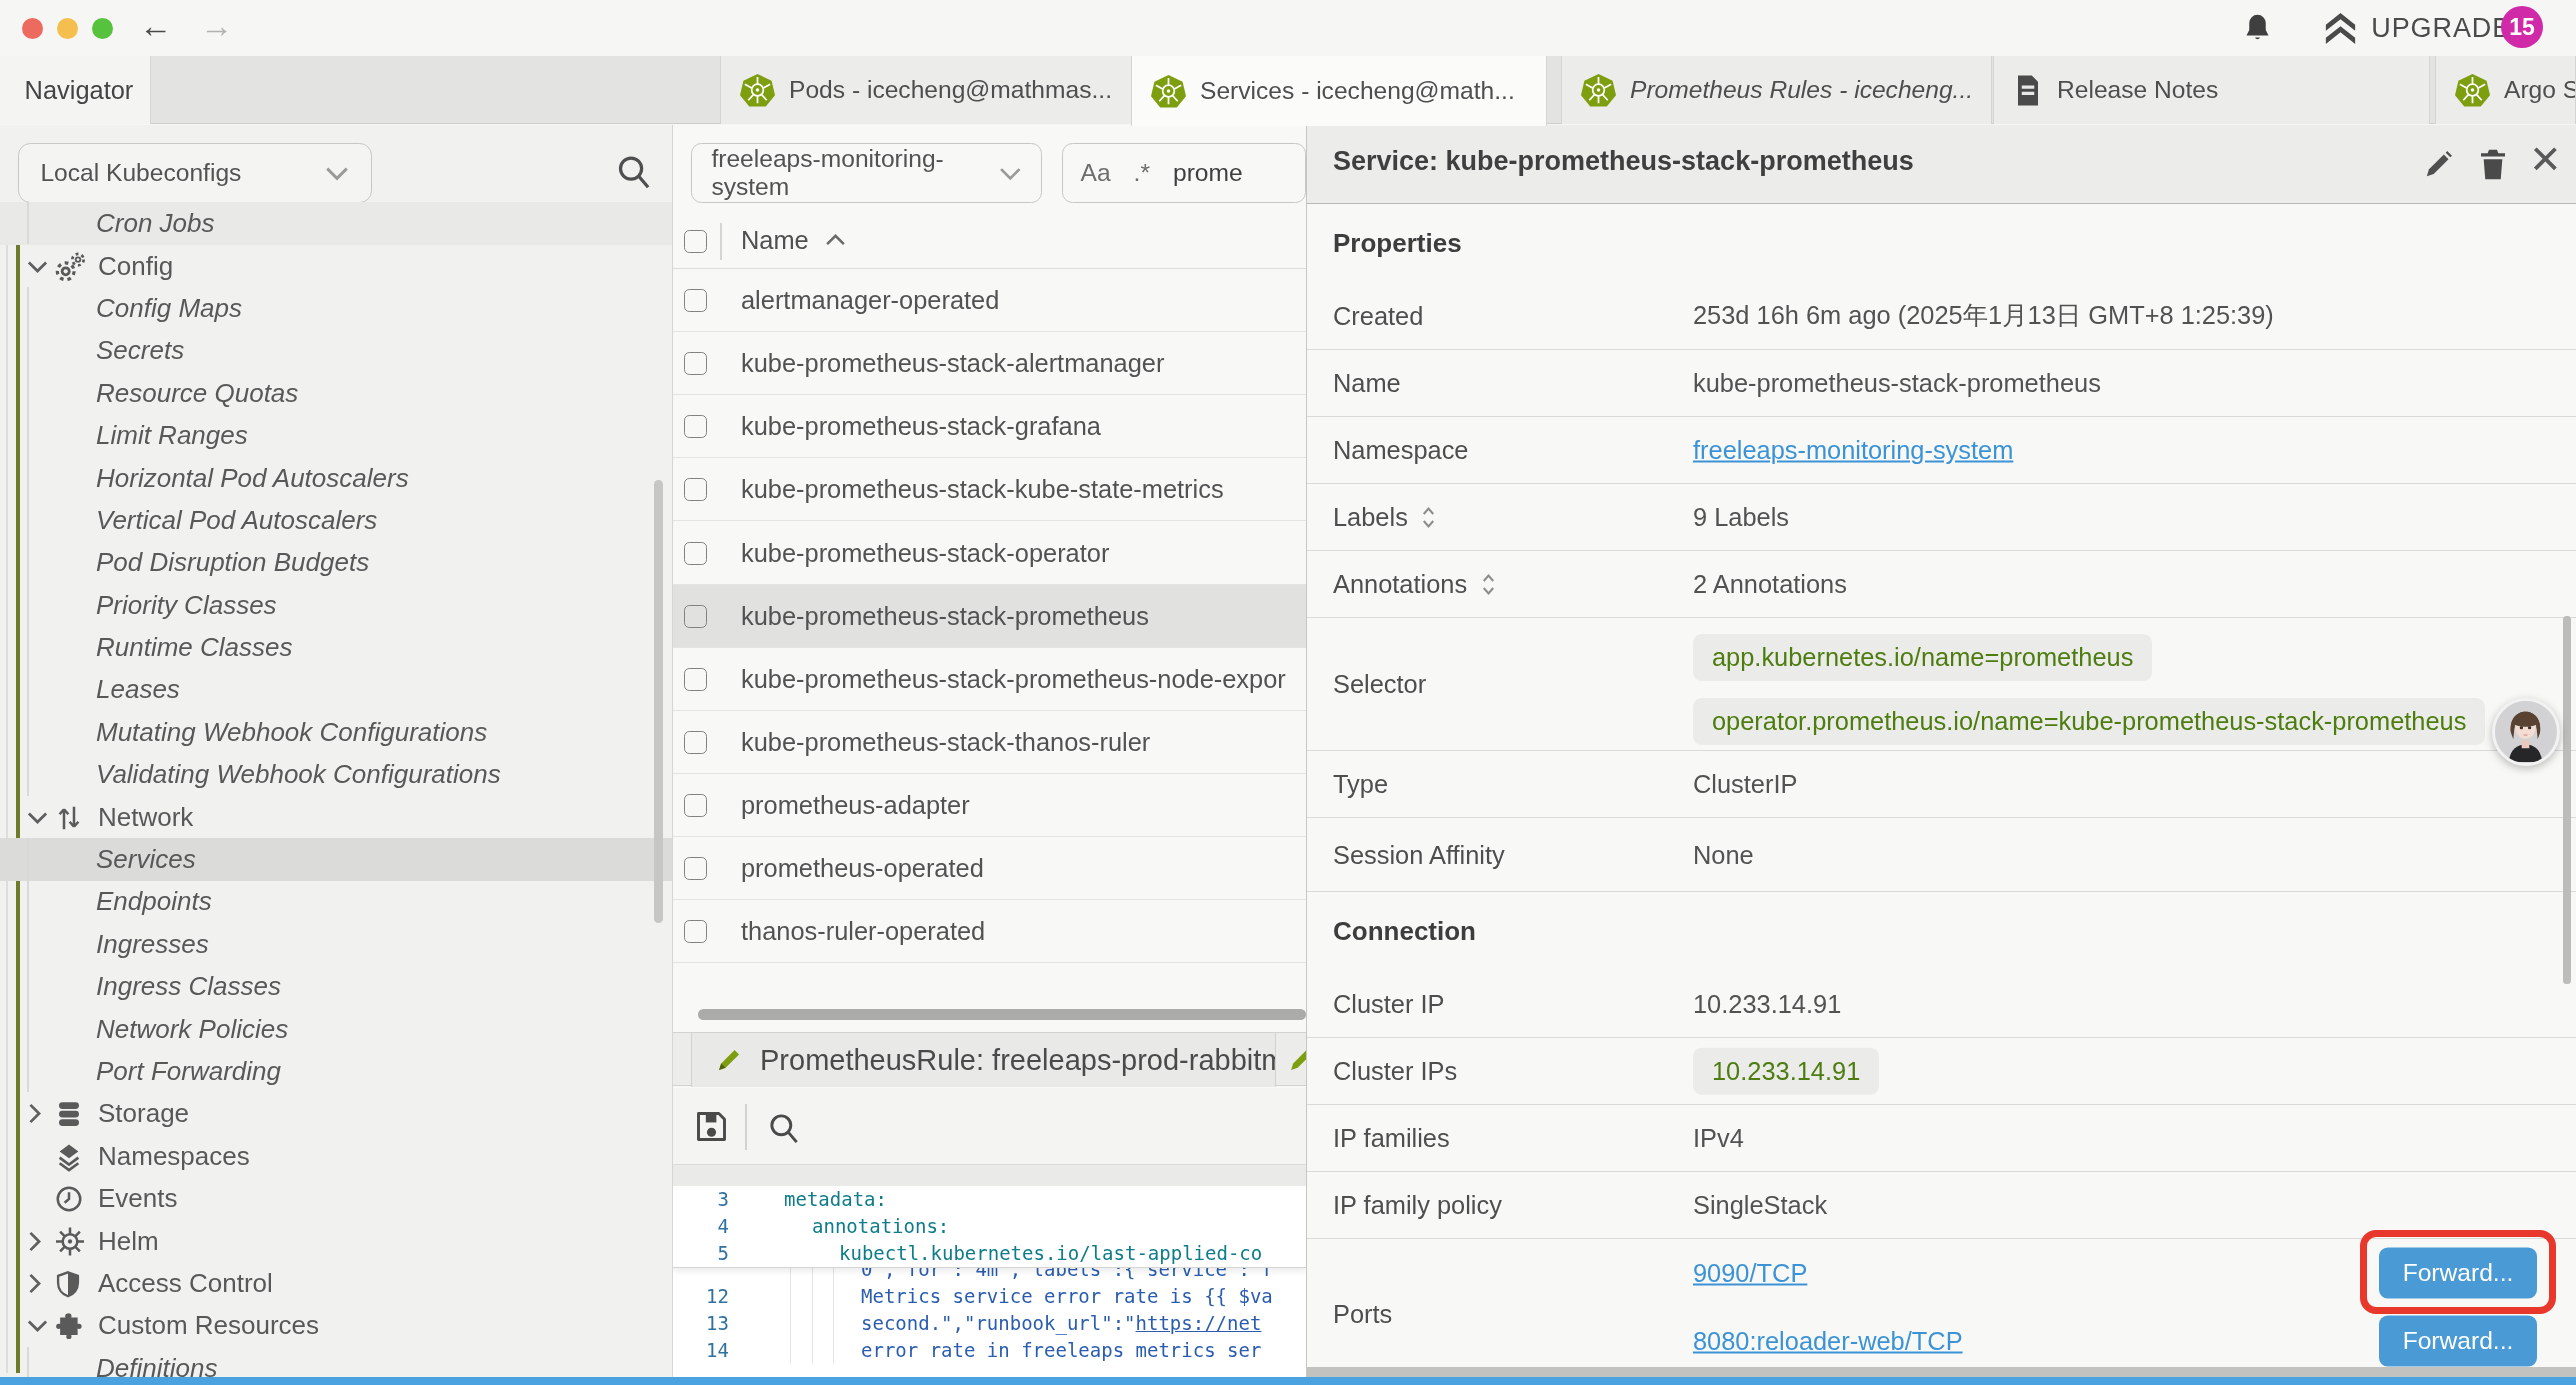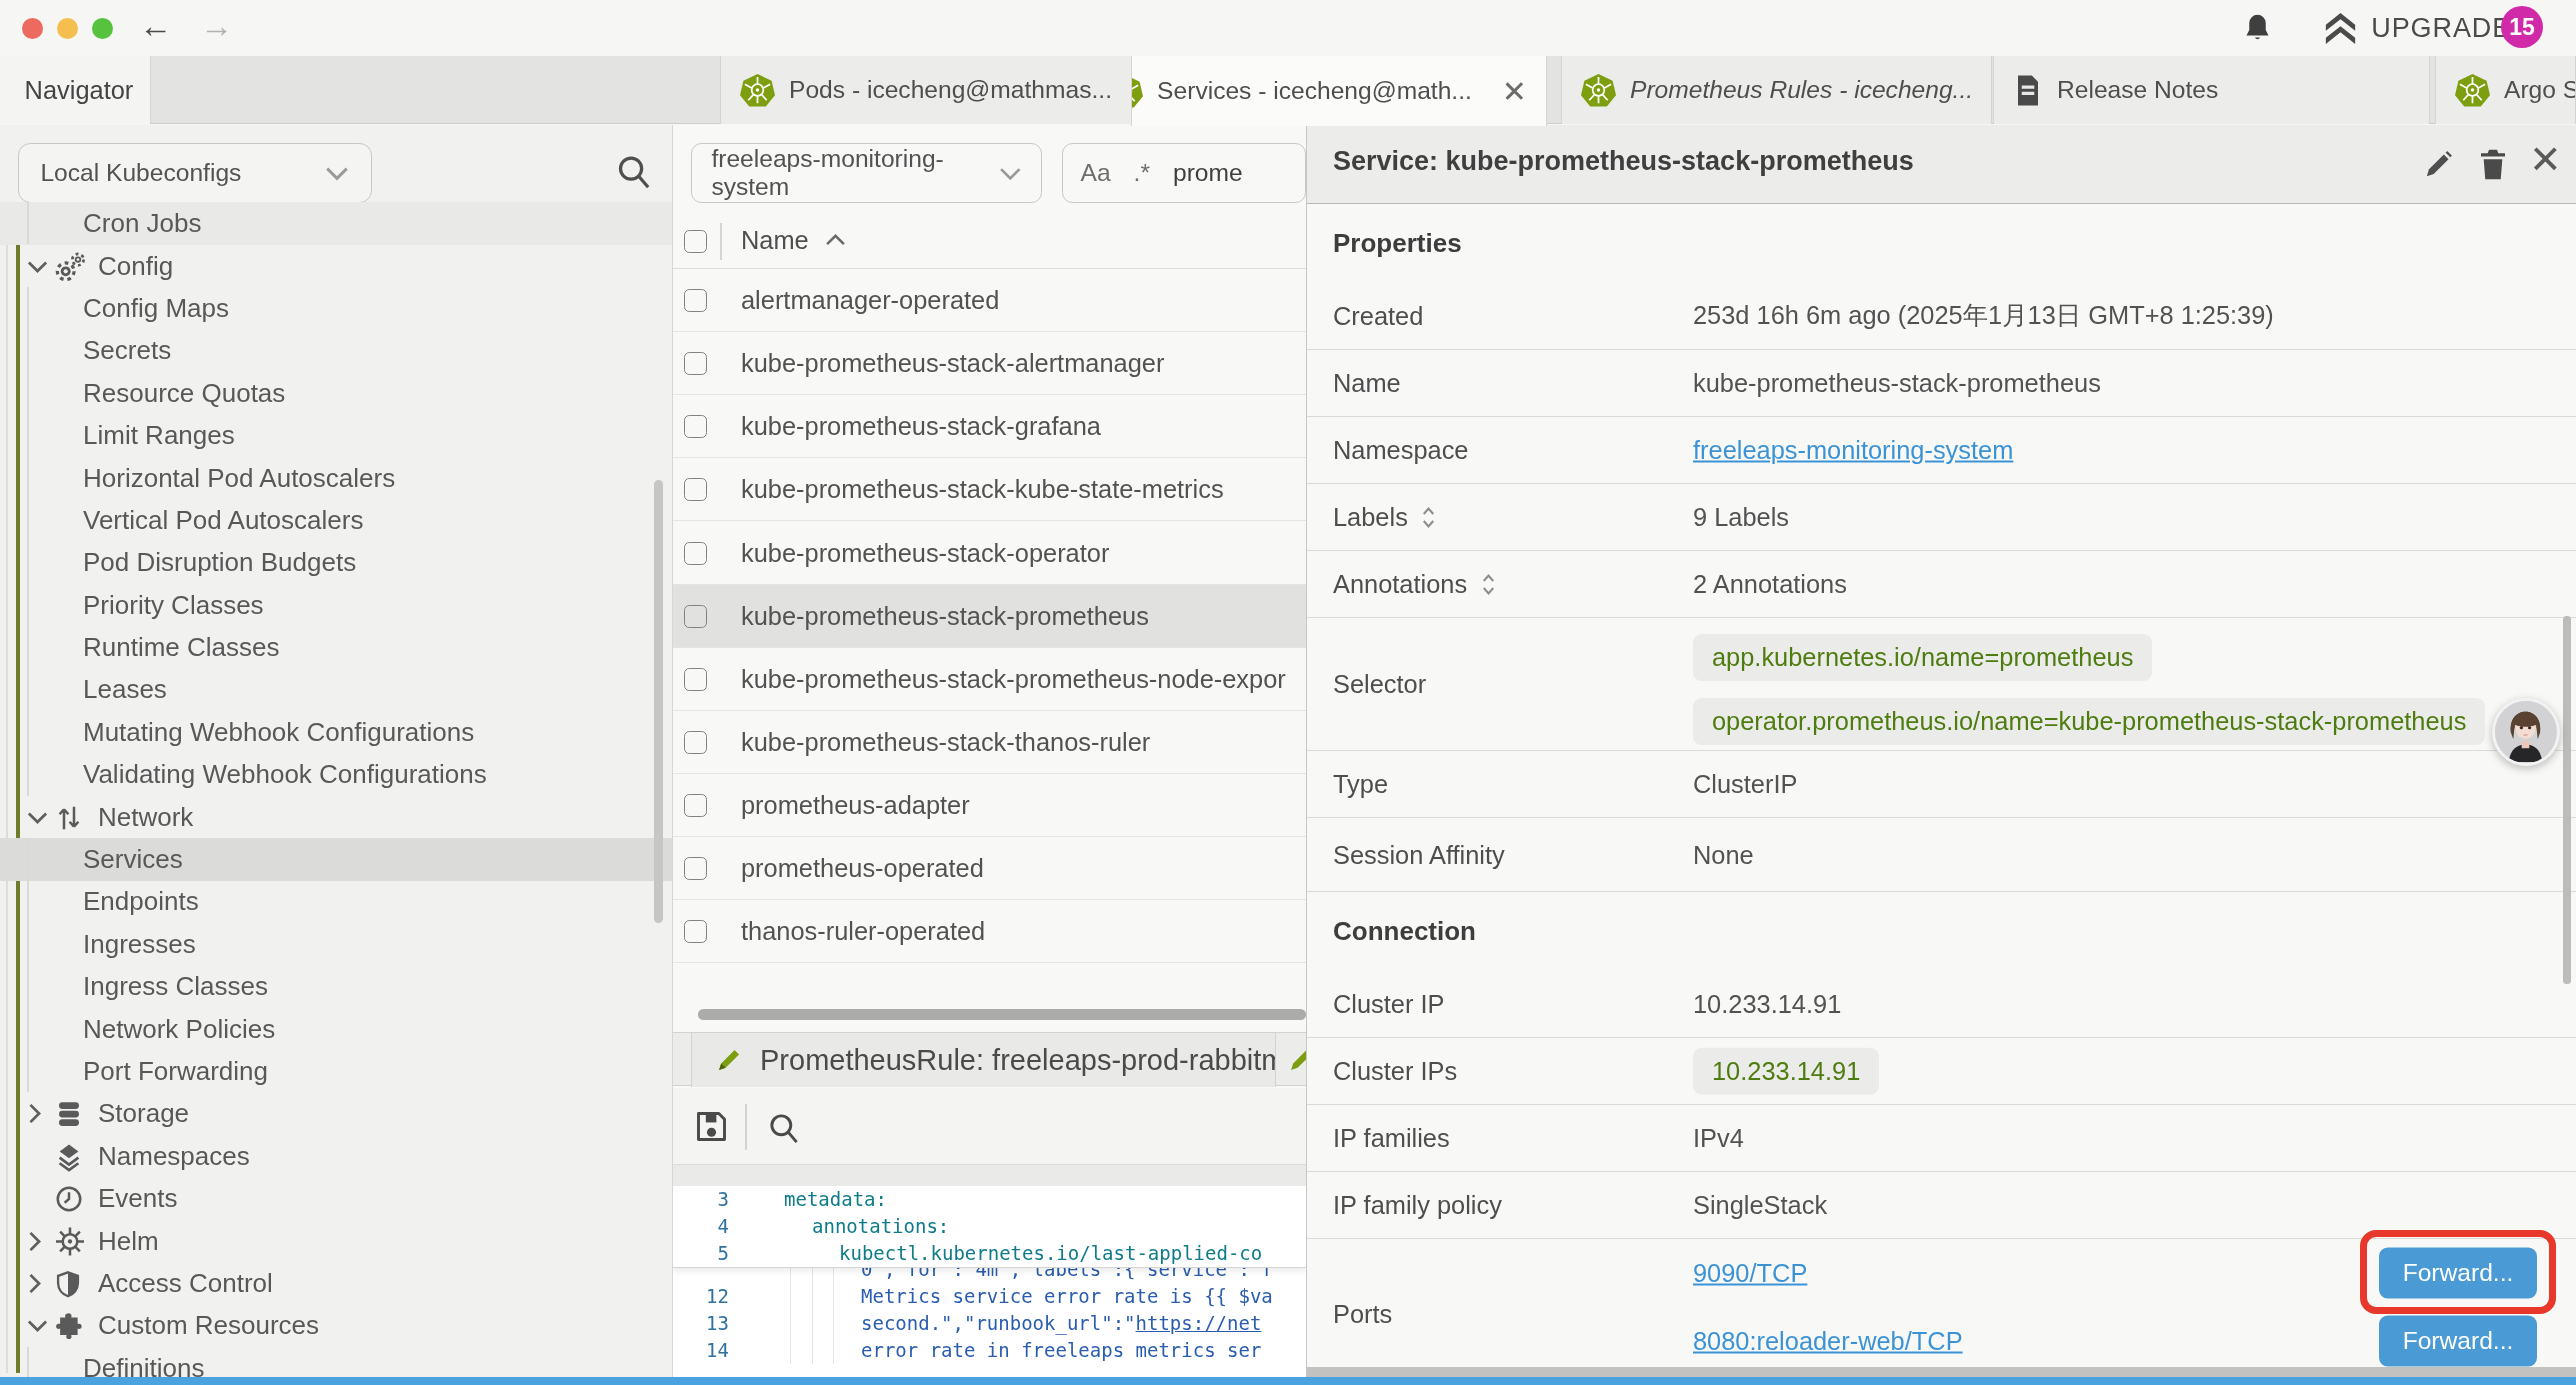--- a/index.html
+++ b/index.html
@@ -32,21 +32,21 @@
   #sidebar-search { position:absolute; left:614px; top:26px; }
   #tree { position:absolute; left:0; top:0; width:673px; height:1261px; }
   .guide-l1 { position:absolute; left:6.1px; top:77px; width:1.8px; height:1171px; background:#dddddc; }
   .guide-olive { position:absolute; left:16px; top:77px; width:3.5px; height:1171px; background:#6e7b2a; }
   .trow { position:absolute; left:0; width:672px; height:43px; display:flex; align-items:center; font-size:26px; color:#585858; white-space:nowrap; }
   .trow.highlight { background:#e9e9e8; }
   .trow.selected { background:#dbdbda; }
   .trow .chev { position:absolute; left:26px; }
   .trow .ticon { position:absolute; left:54px; width:32px; text-align:center; }
   .trow .lbl-group { position:absolute; left:98px; }
-  .trow .lbl-child { position:absolute; left:83px; }
+  .trow .lbl-child { position:absolute; left:96px;font-style:italic; }
   .cguide { position:absolute; left:27px; width:1.8px; background:#d9d9d8; }
   #sidebar-vscroll { position:absolute; left:654px; top:355px; width:8.8px; height:443px; background:#c6c6c5; border-radius:4.4px; }
 
   
   #middle { position:absolute; left:673px; top:125px; width:633px; height:1261px; background:#f8f8f7; }
   #ns-select { position:absolute; left:18.4px; top:18.4px; width:351px; height:60px; border:1.8px solid #c7c7c6; border-radius:10.5px; display:flex; align-items:center; padding:0 19px; font-size:24.6px; color:#525252; background:#f8f8f7; }
   #ns-select .chev { margin-left:auto; }
   #search-box { position:absolute; left:389px; top:18.4px; width:244px; height:60px; border:1.8px solid #c7c7c6; border-radius:10.5px; display:flex; align-items:center; gap:23px; padding:0 17.5px; font-size:24.6px; background:#f8f8f7; }
   #search-box .tok { color:#6e6e6e; }
   #search-box .query { color:#3f3f3f; }
@@ -143,21 +143,21 @@
             <polygon points="18,1 32.5,8 36,23 26.5,34.5 9.5,34.5 0,23 3.5,8" fill="#7d9e0e"></polygon>
             <g stroke="#fff" stroke-width="1.8" fill="none">
               <circle cx="18" cy="17.5" r="6"></circle>
               <path d="M18 4v7.5M18 23.5V31M5 11.5l7 4M31 11.5l-7 4M8.5 28l5.5-6M27.5 28l-5.5-6"></path>
             </g>
             <circle cx="18" cy="17.5" r="1.8" fill="#fff"></circle>
           </svg>
         </span>
         <span class="tab-label">Pods - icecheng@mathmas...</span>
       </div>
-      <div class="tab active" style="left: 1131px; width: 416px; justify-content: flex-end;">
+      <div class="tab active" style="left: 1131px; width: 416px;">
         <span class="tabicon">
           <svg width="35" height="35" viewBox="0 0 36 36">
             <polygon points="18,1 32.5,8 36,23 26.5,34.5 9.5,34.5 0,23 3.5,8" fill="#7d9e0e"></polygon>
             <g stroke="#fff" stroke-width="1.8" fill="none">
               <circle cx="18" cy="17.5" r="6"></circle>
               <path d="M18 4v7.5M18 23.5V31M5 11.5l7 4M31 11.5l-7 4M8.5 28l5.5-6M27.5 28l-5.5-6"></path>
             </g>
             <circle cx="18" cy="17.5" r="1.8" fill="#fff"></circle>
           </svg>
         </span>

